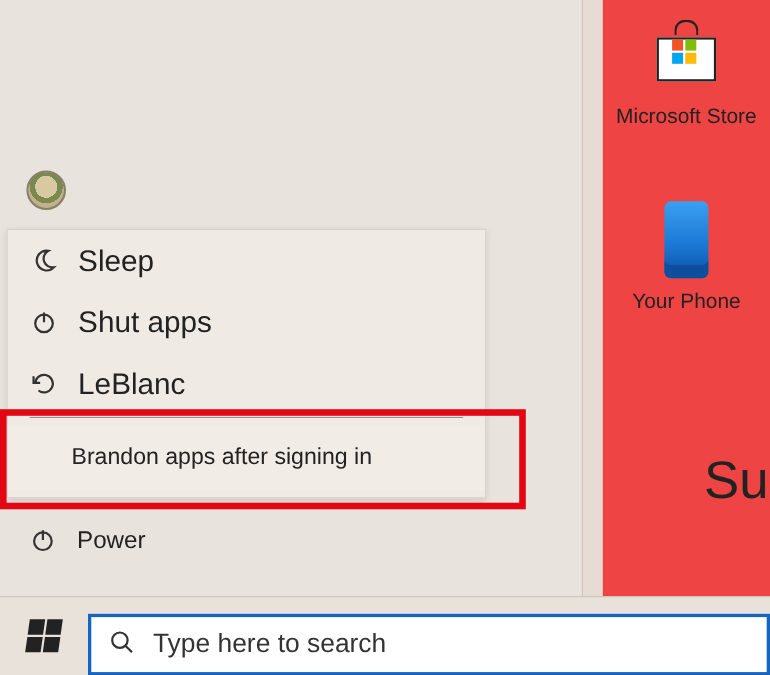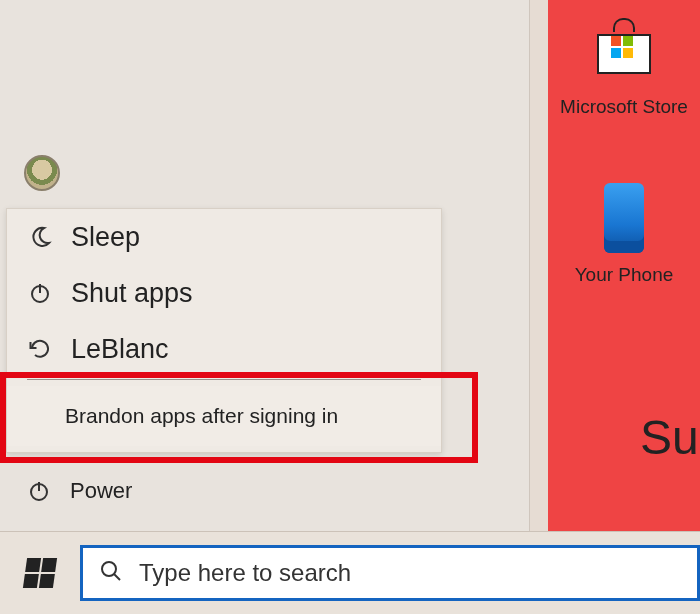--- a/index.html
+++ b/index.html
@@ -90,25 +90,25 @@
     display: flex;
     align-items: center;
     gap: 18px;
   }
   .power-row .menu-icon svg { width: 24px; height: 24px; }
   .power-label { font-size: 22px; color: #222; }
 
   .taskbar {
     position: absolute;
     left: 0; bottom: 0;
-    width: 700px; height: 83px;
+    width: 700px; height: 72px;
     background: #e9e2da;
     border-top: 1px solid #ccc2b8;
     display: flex;
-    align-items: center;
+    align-items: flex-end;
   }
   .start-button {
     width: 80px; height: 72px;
     display: flex; align-items: center; justify-content: center;
   }
   .win-logo { display: grid; grid-template-columns: 14px 14px; grid-template-rows: 14px 14px; gap: 2px; transform: skewX(-8deg); }
   .win-logo div { background: #222; }
   .search-box {
     flex: 1;
     height: 56px;

